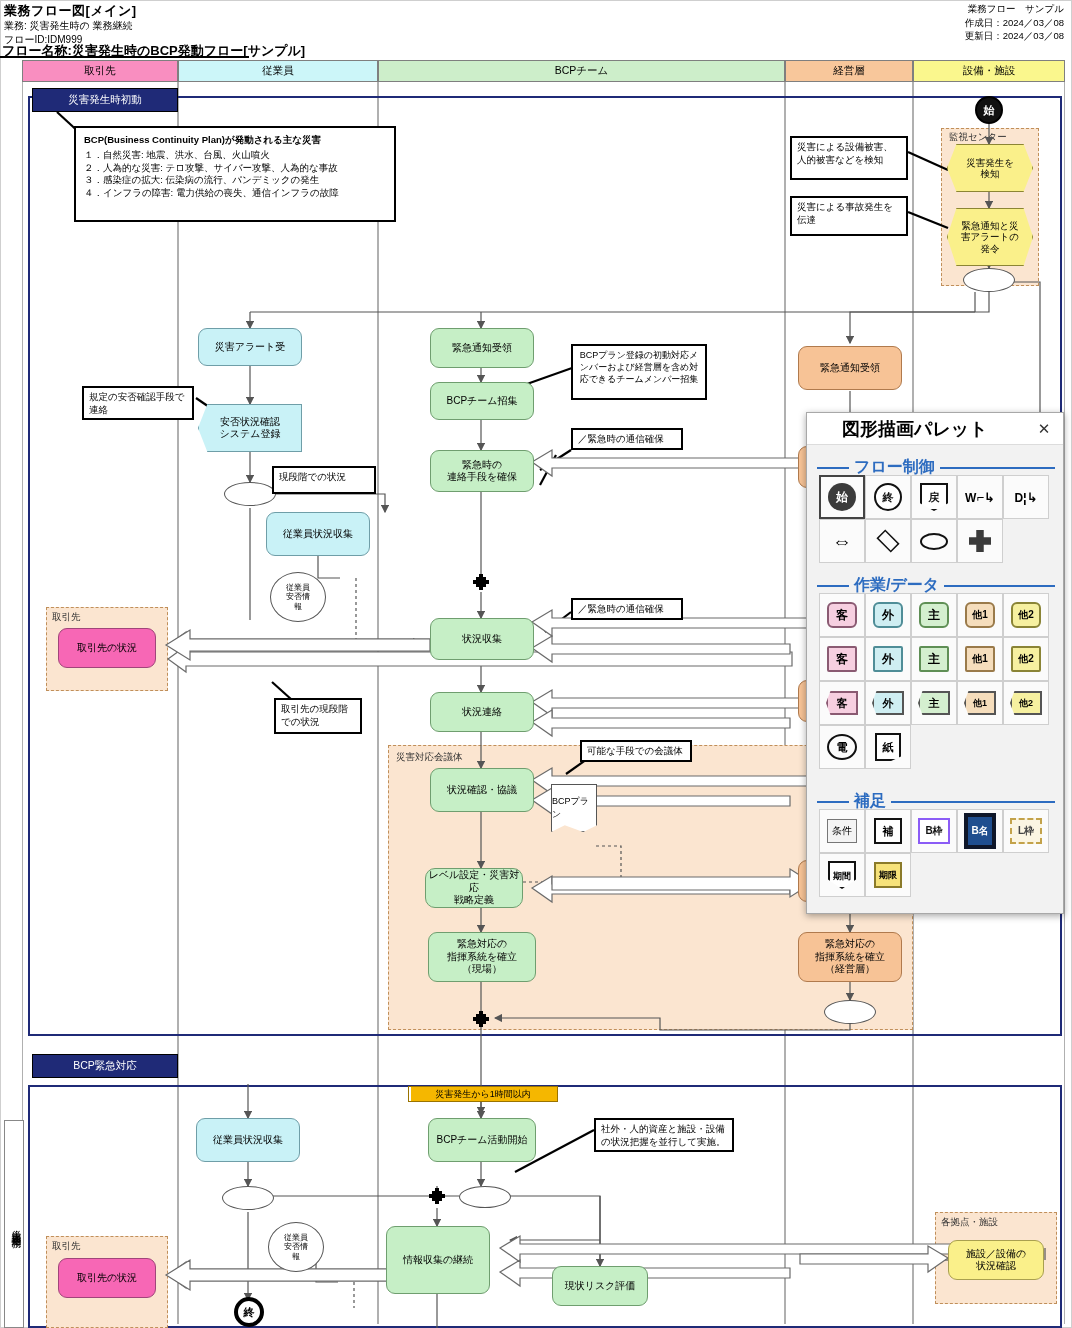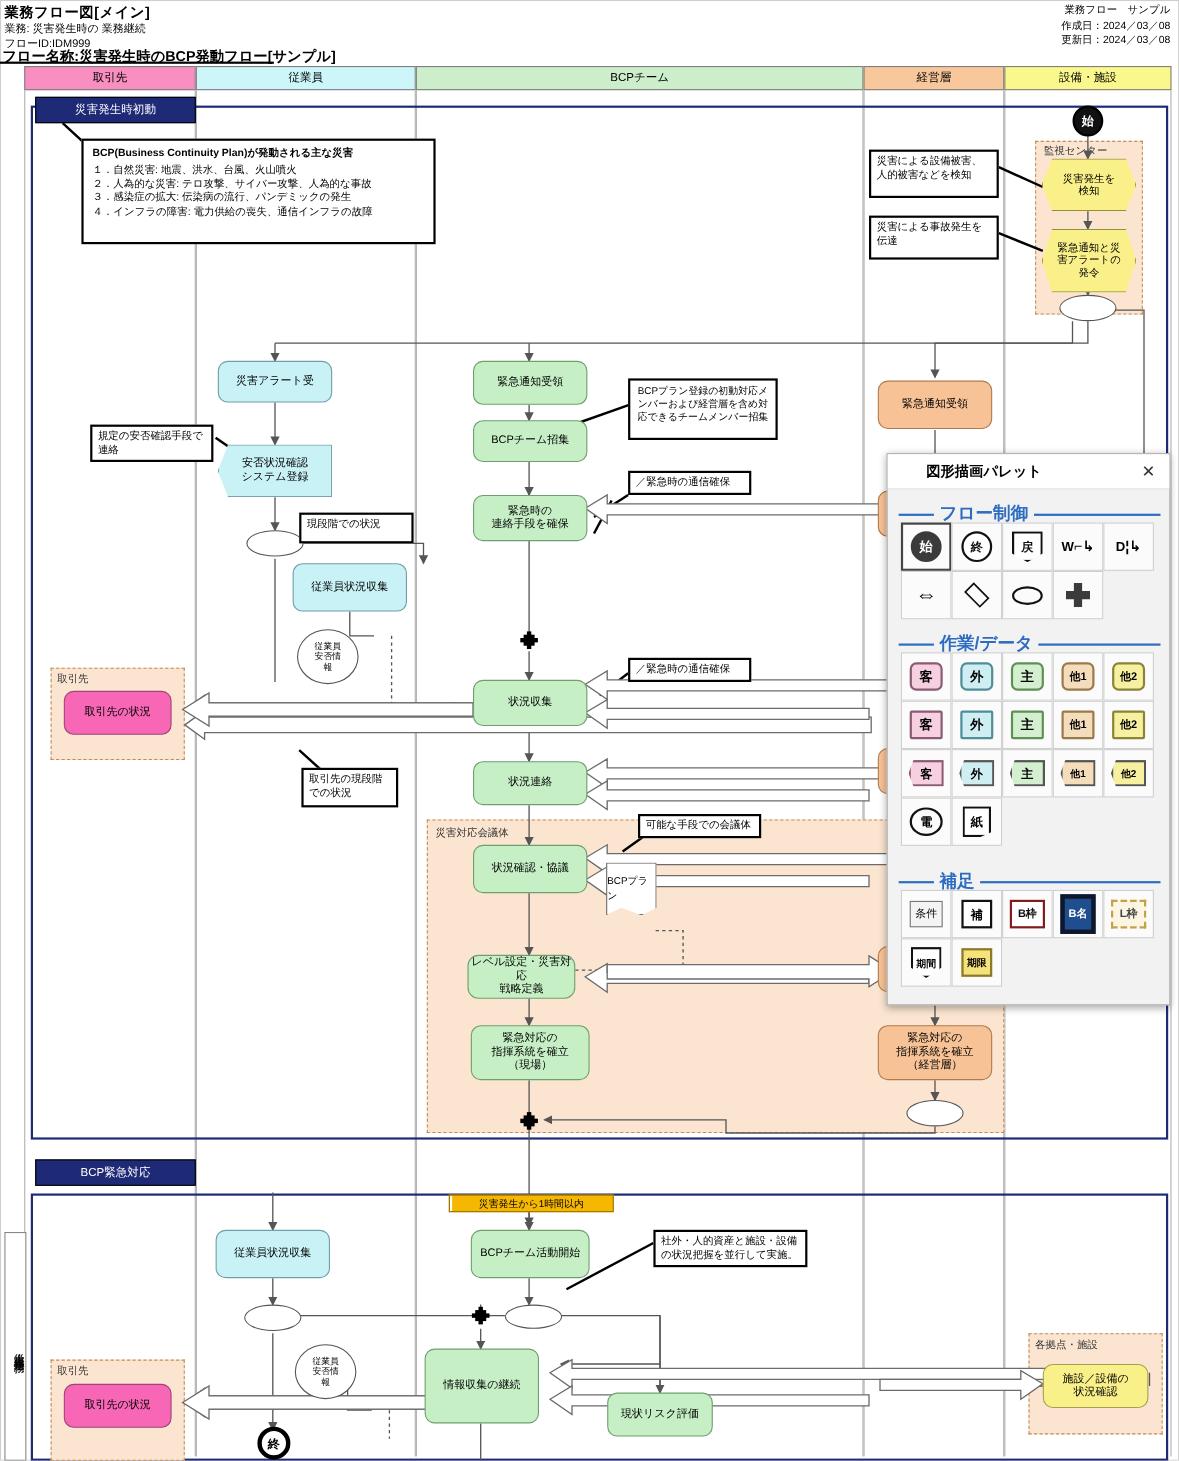--- a/index.html
+++ b/index.html
@@ -92,21 +92,21 @@
   .vstrip { position:absolute; border:1px solid #888; background:#fff;
             writing-mode:vertical-rl; text-orientation:upright;
             font-size:10px; display:flex; align-items:flex-start; justify-content:center;
             padding-top:4px; letter-spacing:1px;}
 
   
   .palette { position:absolute; left:806px; top:412px; width:258px; height:502px;
              background:#f2f2f2; border:1px solid #a8a8a8; box-shadow:0 2px 7px rgba(0,0,0,.35); }
   .pal-title { position:absolute; left:0; top:0; width:100%; height:32px; background:#fff;
                border-bottom:1px solid #dcdcdc; display:flex; align-items:center; }
-  .pal-title span.t { margin-left:10px; font-size:13px; font-weight:bold;padding-left:25px;}
+  .pal-title span.t { margin-left:10px; font-size:18px; font-weight:bold;padding-left:25px;}
   .pal-close { position:absolute; right:8px; top:6px; width:22px; height:20px;
                display:flex; align-items:center; justify-content:center; font-size:15px; color:#333; cursor:pointer;}
   .pal-sec { position:absolute; left:10px; width:238px; display:flex; align-items:center; gap:5px;}
   .pal-sec .bar { height:2px; background:#2d6cc0; flex:0 0 32px;}
   .pal-sec .bar2 { height:2px; background:#2d6cc0; flex:1;}
   .pal-sec .lbl { color:#2d6cc0; font-weight:bold; font-size:16px; white-space:nowrap;}
   .pal-grid { position:absolute; display:flex; flex-wrap:wrap; }
   .pal-cell { width:46px; height:44px; background:#fbfbfb; border:1px solid #cfcfcf;
               display:flex; align-items:center; justify-content:center; cursor:pointer;}
   .pal-cell.sel { border:2px solid #444; }
@@ -137,21 +137,21 @@
   .ic-hex.t-kyaku{background:#f6cfe0;border-color:#8a5a72;}
   .ic-hex.t-gai{background:#cfeef2;}
   .ic-hex.t-shu{background:#d4efcf;}
   .ic-hex.t-ta1{background:#f5ddbc;}
   .ic-hex.t-ta2{background:#f6f0a0;}
   .ic-call{width:30px;height:26px;border:2px solid #111;border-radius:50%;
         display:flex;align-items:center;justify-content:center;font-size:11px;font-weight:bold;}
   .ic-paper{width:26px;height:28px;border:2px solid #111;background:#fff;
         display:flex;align-items:center;justify-content:center;font-size:11px;font-weight:bold;
         clip-path:polygon(0 0,100% 0,100% 84%,62% 100%,0 100%);}
-  .ic-bz{width:32px;height:26px;border:2px solid #7f1d1d;background:#fff;color:#111;
+  .ic-bz{width:32px;height:26px;border:2px solid #8b5cf6;background:#fff;color:#111;
         display:flex;align-items:center;justify-content:center;font-size:10px;font-weight:bold;}
   .ic-bn{width:32px;height:36px;border:4px solid #0f172a;background:#1f4e8f;color:#fff;
         display:flex;align-items:center;justify-content:center;font-size:10px;font-weight:bold;}
   .ic-lz{width:32px;height:26px;border:2px dashed #c3a24a;background:#fbf5e2;color:#444;
         display:flex;align-items:center;justify-content:center;font-size:10px;font-weight:bold;}
   .ic-kikan{width:28px;height:28px;border:2px solid #111;background:#fff;
         display:flex;align-items:center;justify-content:flex-start;padding-top:2px;
         font-size:9px;font-weight:bold;justify-content:center;
         clip-path:polygon(0 0,100% 0,100% 66%,50% 100%,0 66%);}
   .ic-kigen{width:28px;height:26px;border:2px solid #8a7a2a;background:#f6e27a;

